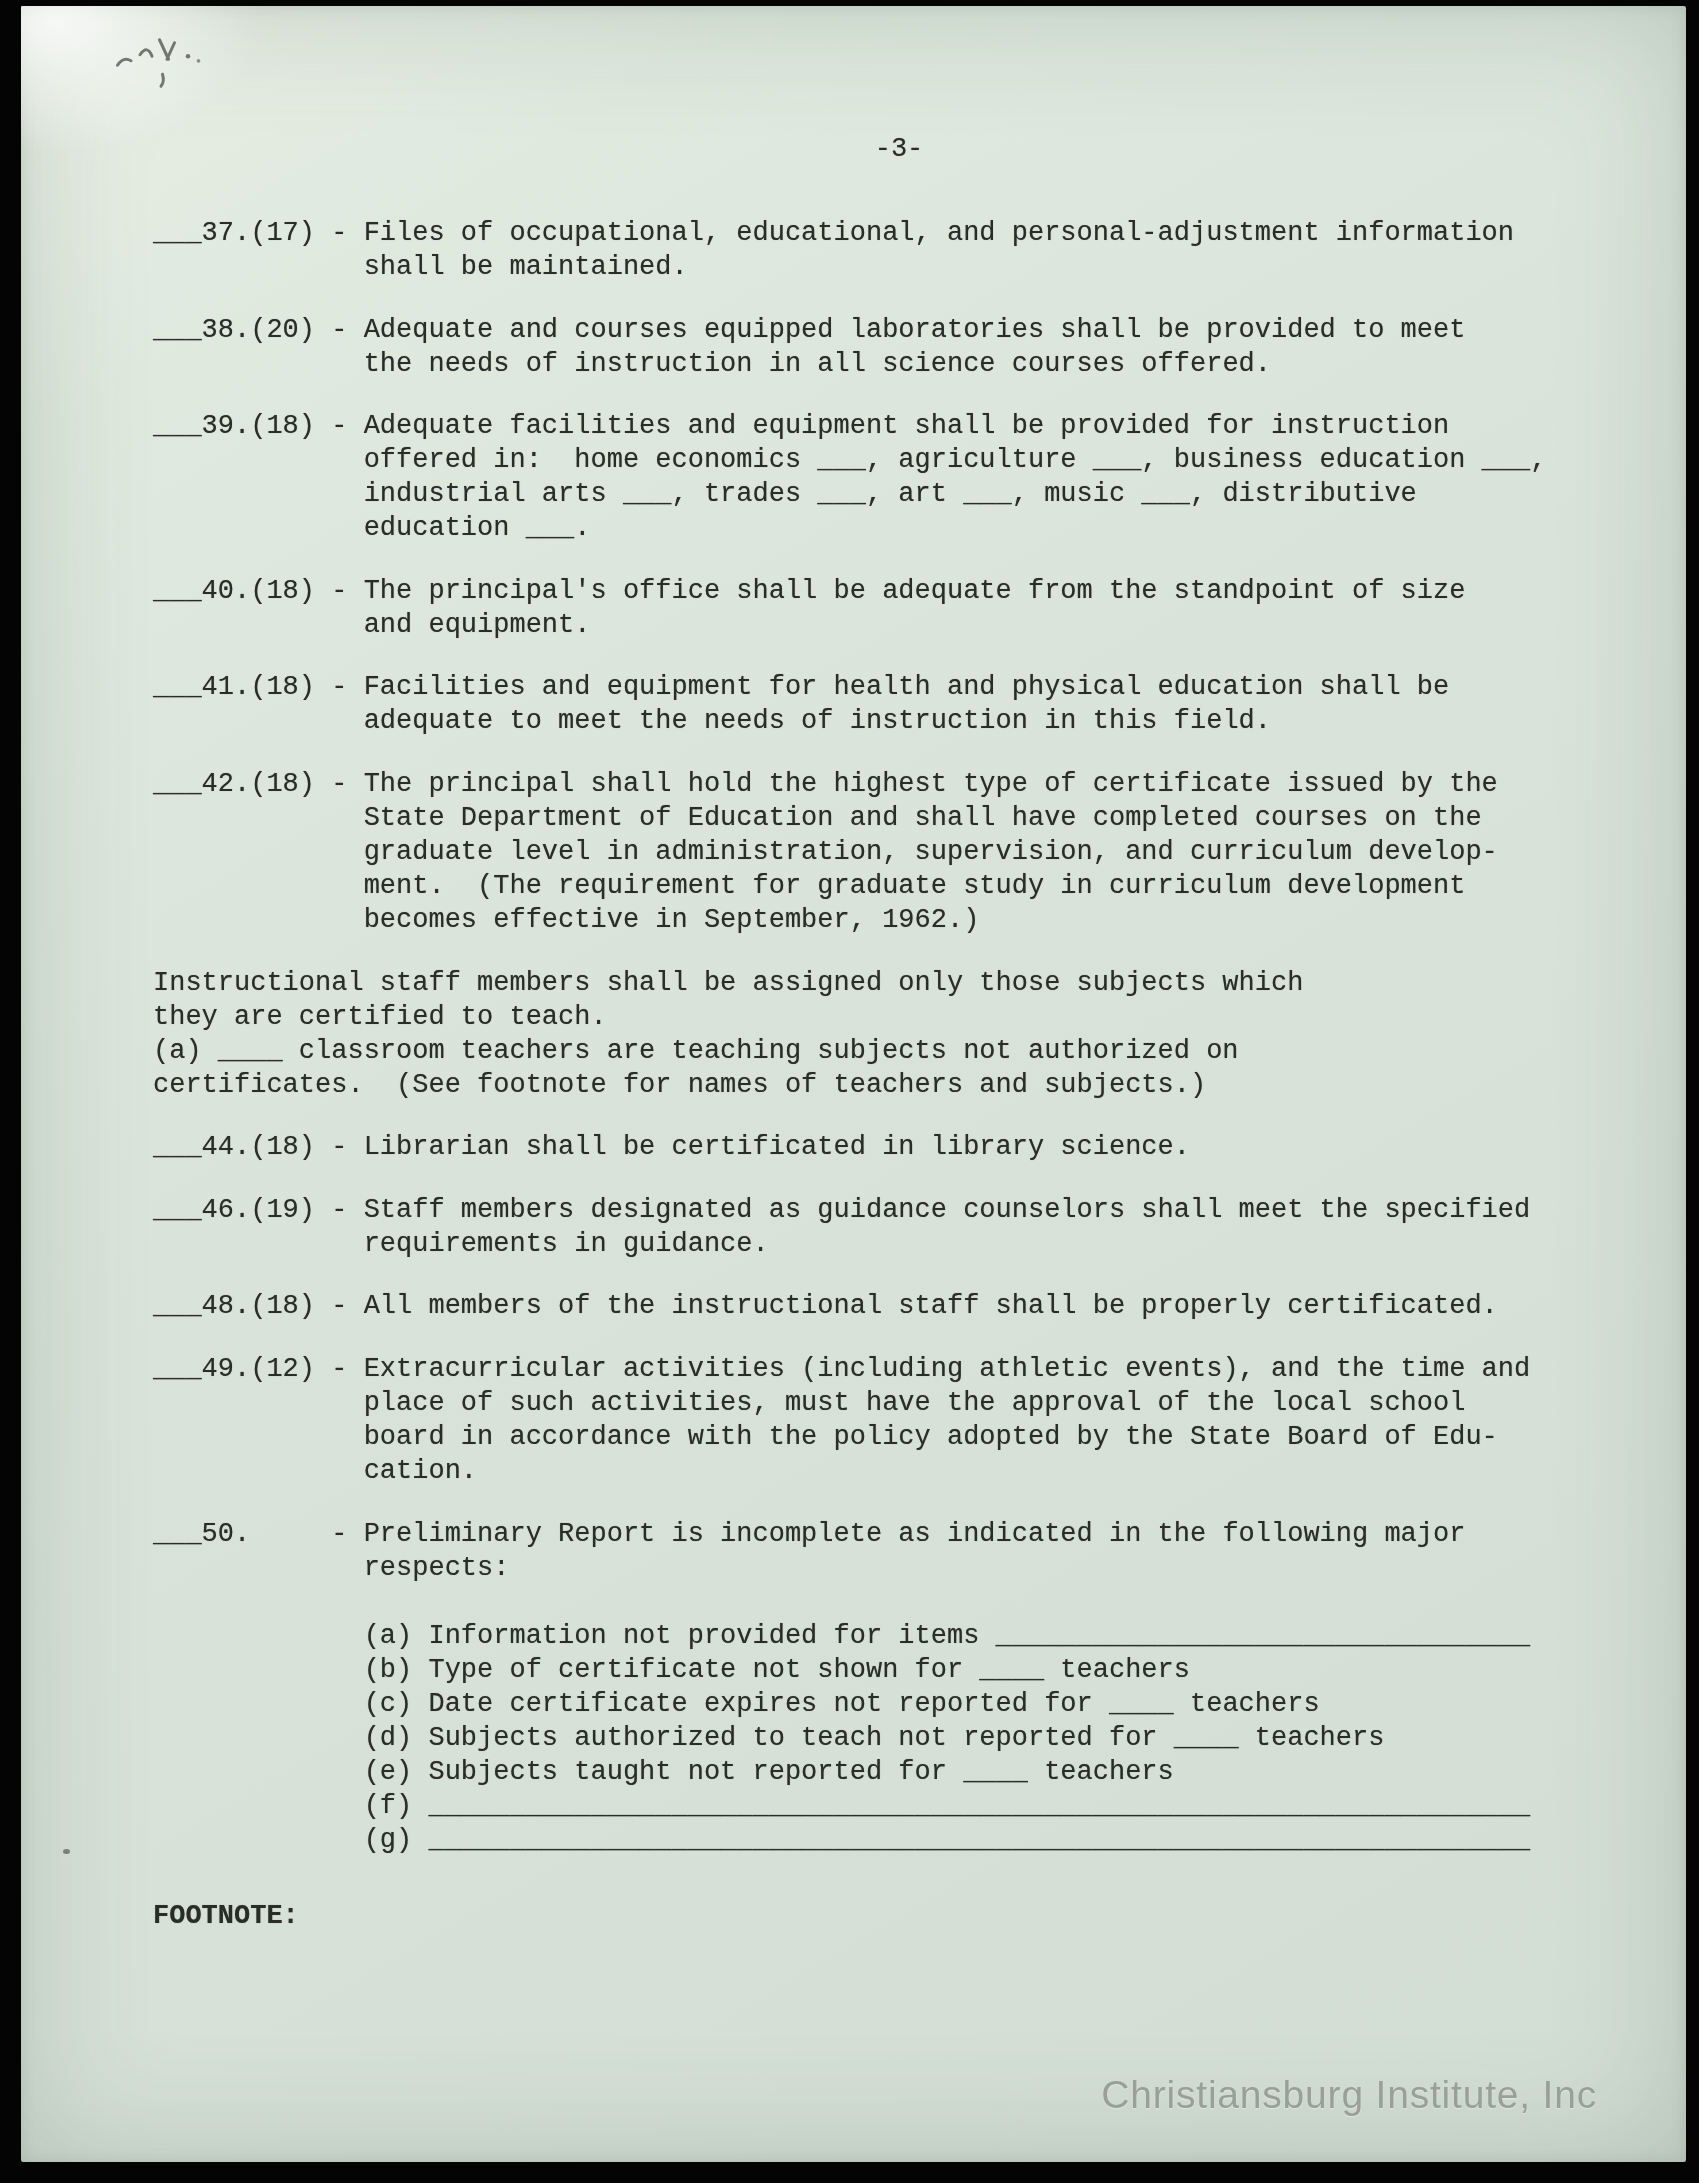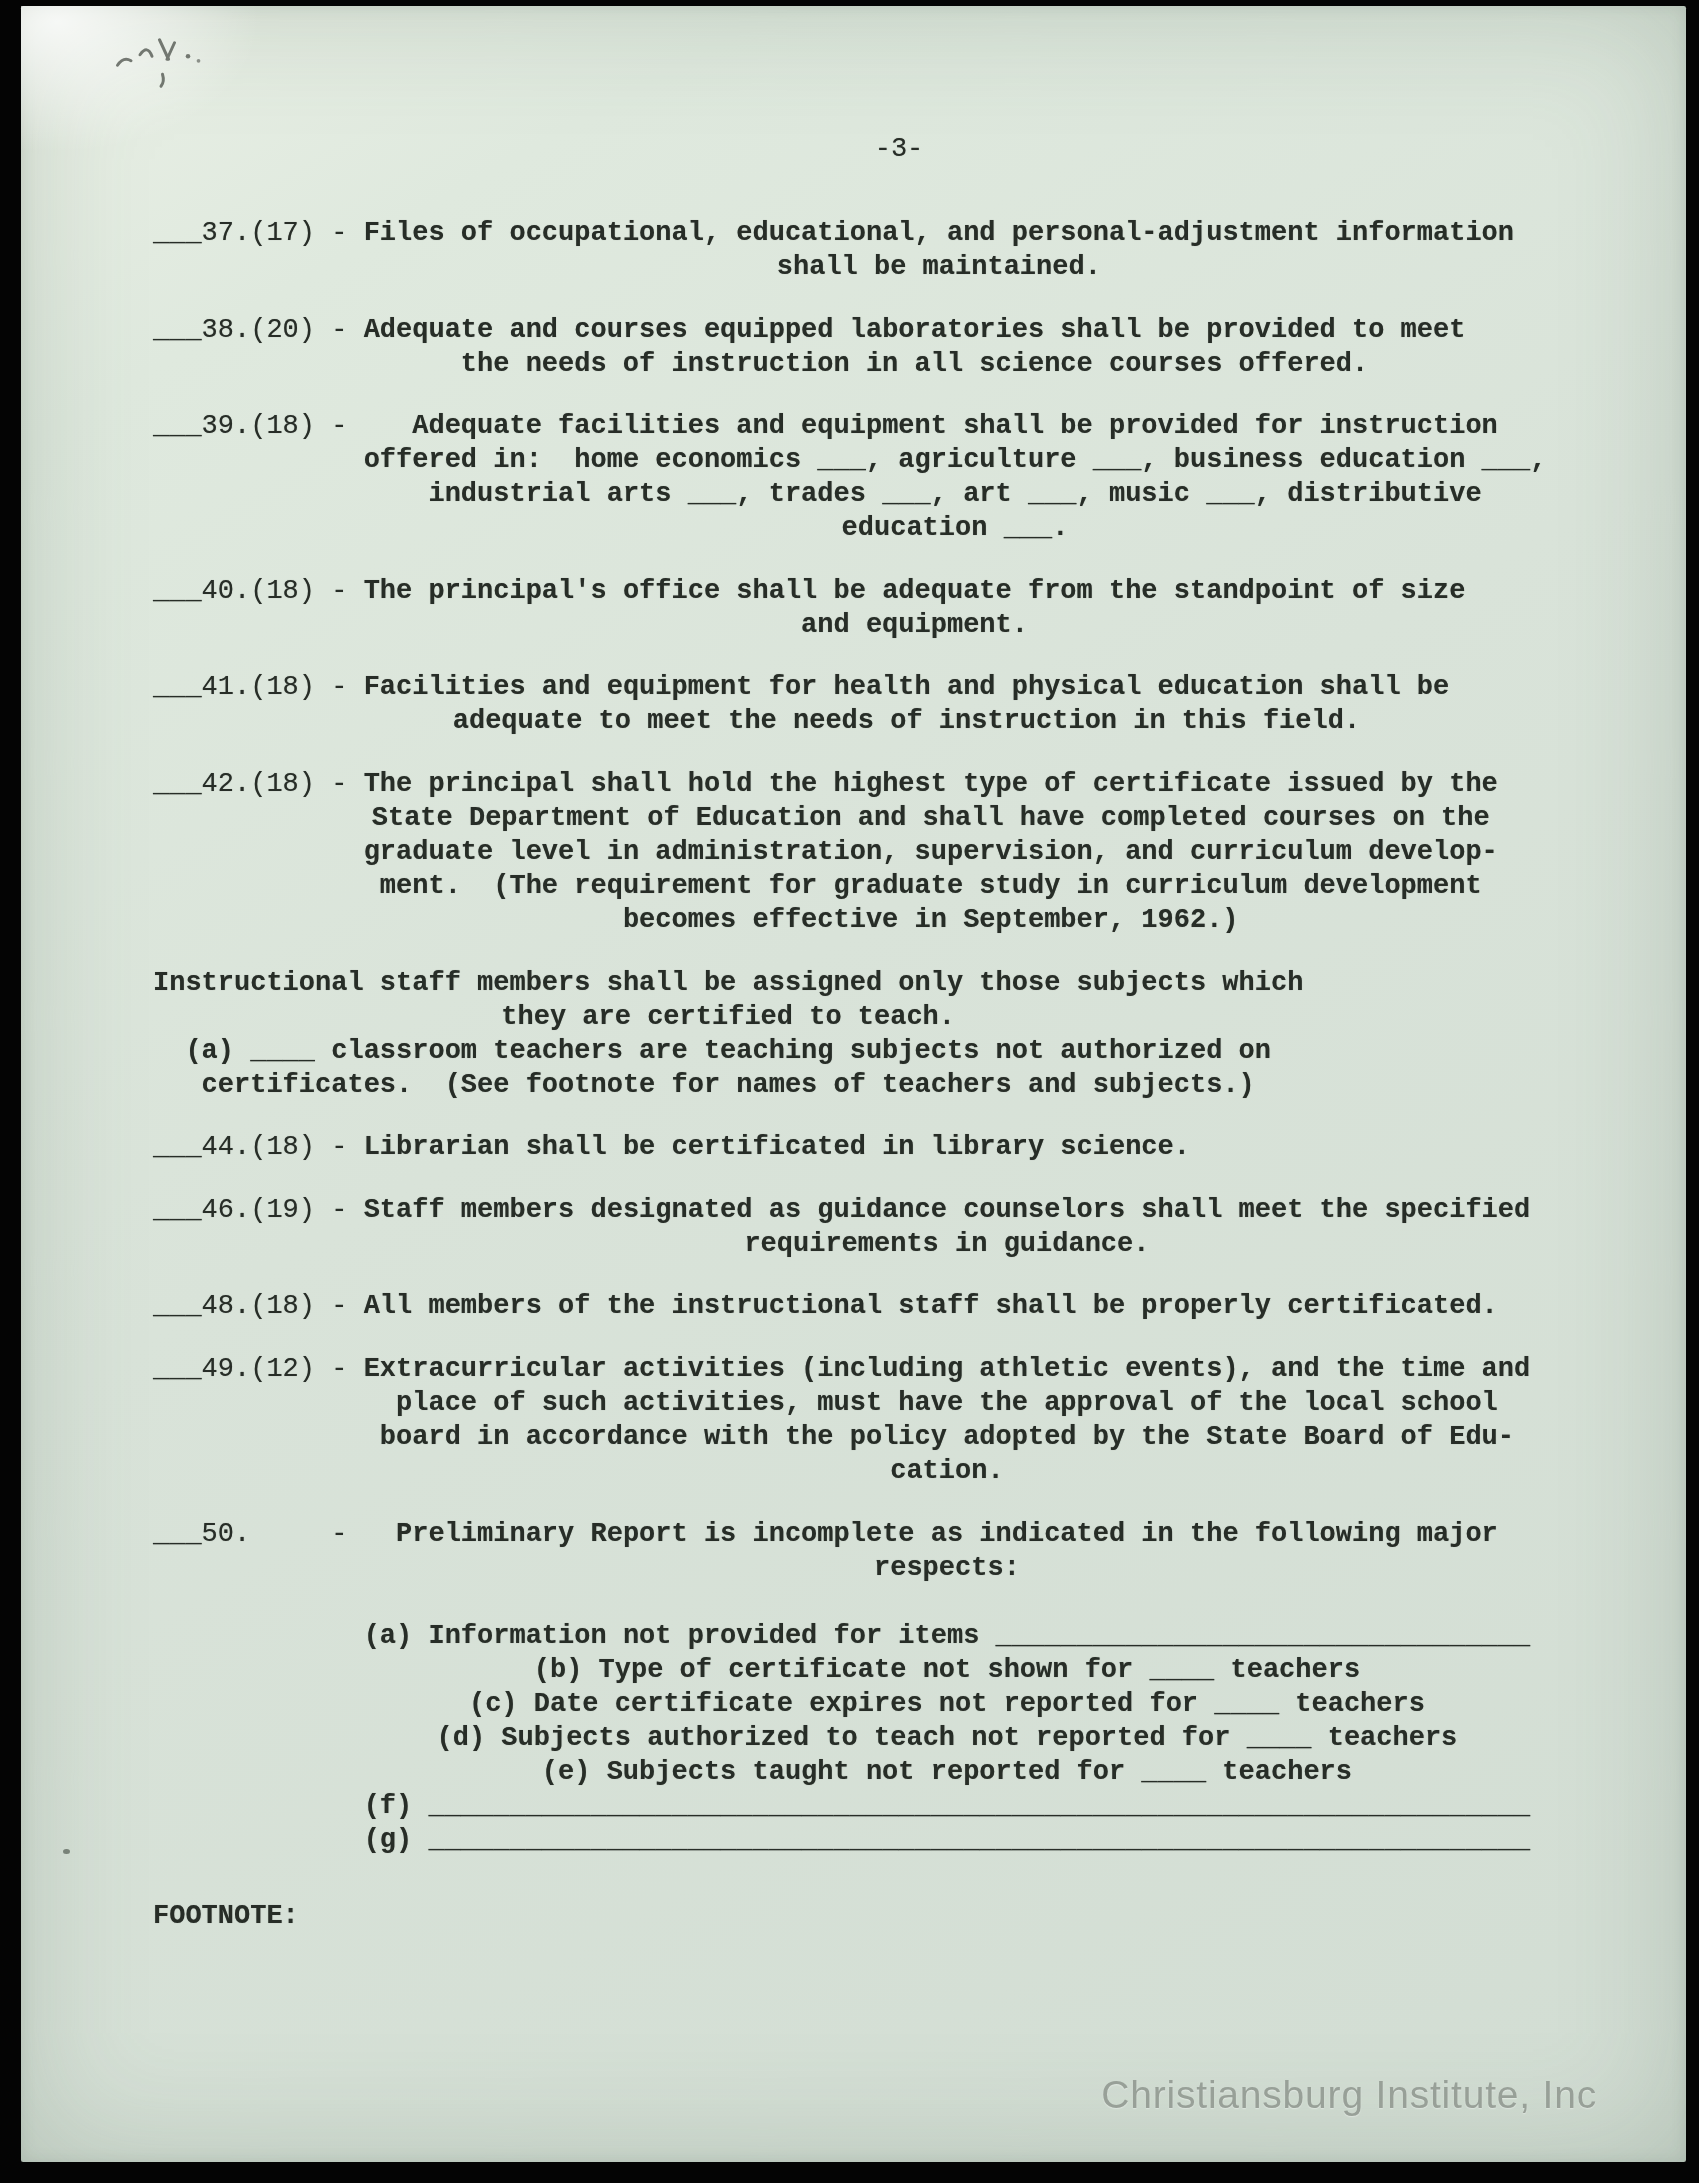--- a/index.html
+++ b/index.html
@@ -10,23 +10,23 @@
          box-shadow:inset 0 0 128px rgba(70,90,75,0.22), inset 0 0 15px rgba(70,90,75,0.14);
          border-radius:2.3px;}
   .glare{position:absolute;left:0;top:0;width:256px;height:158px;
          background:radial-gradient(ellipse at 14% 10%,rgba(255,255,255,0.8),rgba(255,255,255,0) 65%);
          pointer-events:none;}
   .content{position:absolute;left:0;top:0;right:0;bottom:0;
            padding:126px 41px 0 132px;box-sizing:border-box;
            font-size:27px;line-height:34px;color:#272d27;
            text-shadow:0 0 0.8px rgba(39,45,39,0.45);}
   .page-number{text-align:center;margin-bottom:50px;}
-  .item{display:flex;margin-bottom:28.6px;text-align:center;}
+  .item{display:flex;margin-bottom:28.6px;}
   .lbl{white-space:pre;flex:0 0 auto;}
-  .txt{white-space:pre;flex:0 0 auto;font-weight:bold;}
+  .txt{white-space:pre;flex:0 0 auto;}
   .footnote{margin-top:42px;font-weight:bold;}
   .watermark{position:absolute;right:89px;bottom:45px;
              font-family:"Liberation Sans",sans-serif;font-size:39px;
              color:#98a098;letter-spacing:0.8px;
              text-shadow:0 0.8px 1.5px rgba(255,255,255,0.4);text-align:center;}
   .pen-mark{position:absolute;left:89px;top:19.5px;}
   .speck{position:absolute;left:42px;top:1843px;width:6.8px;height:5.3px;border-radius:50%;
          background:rgba(50,58,50,0.55);}
 </style>
 </head>

